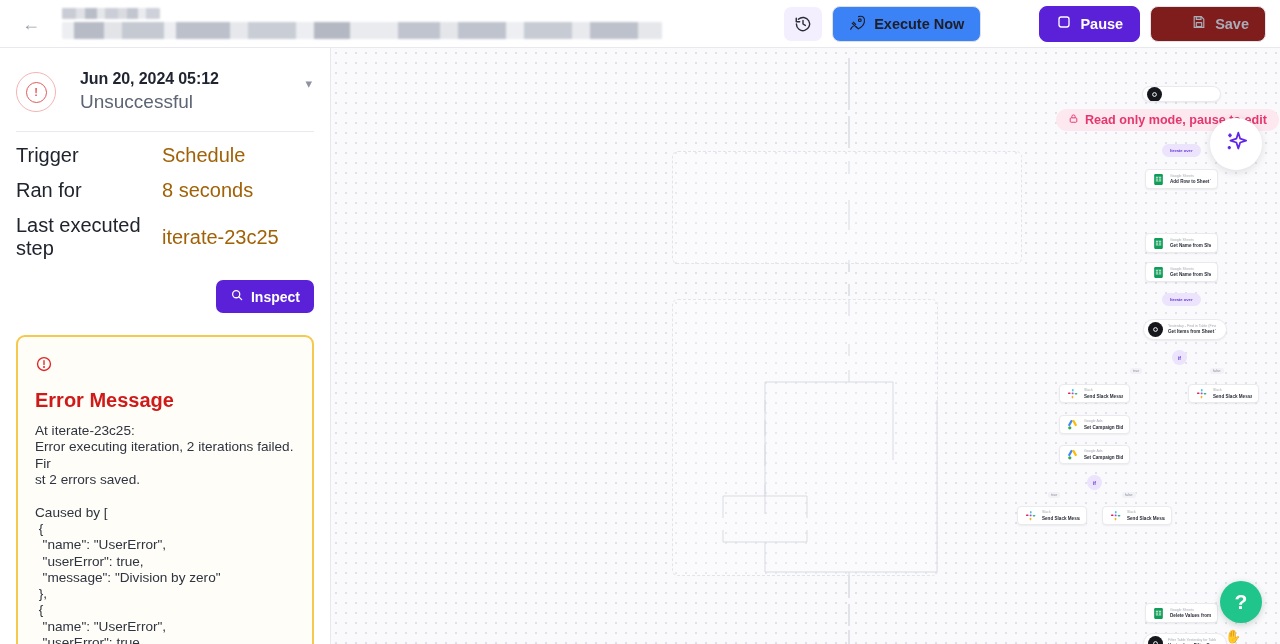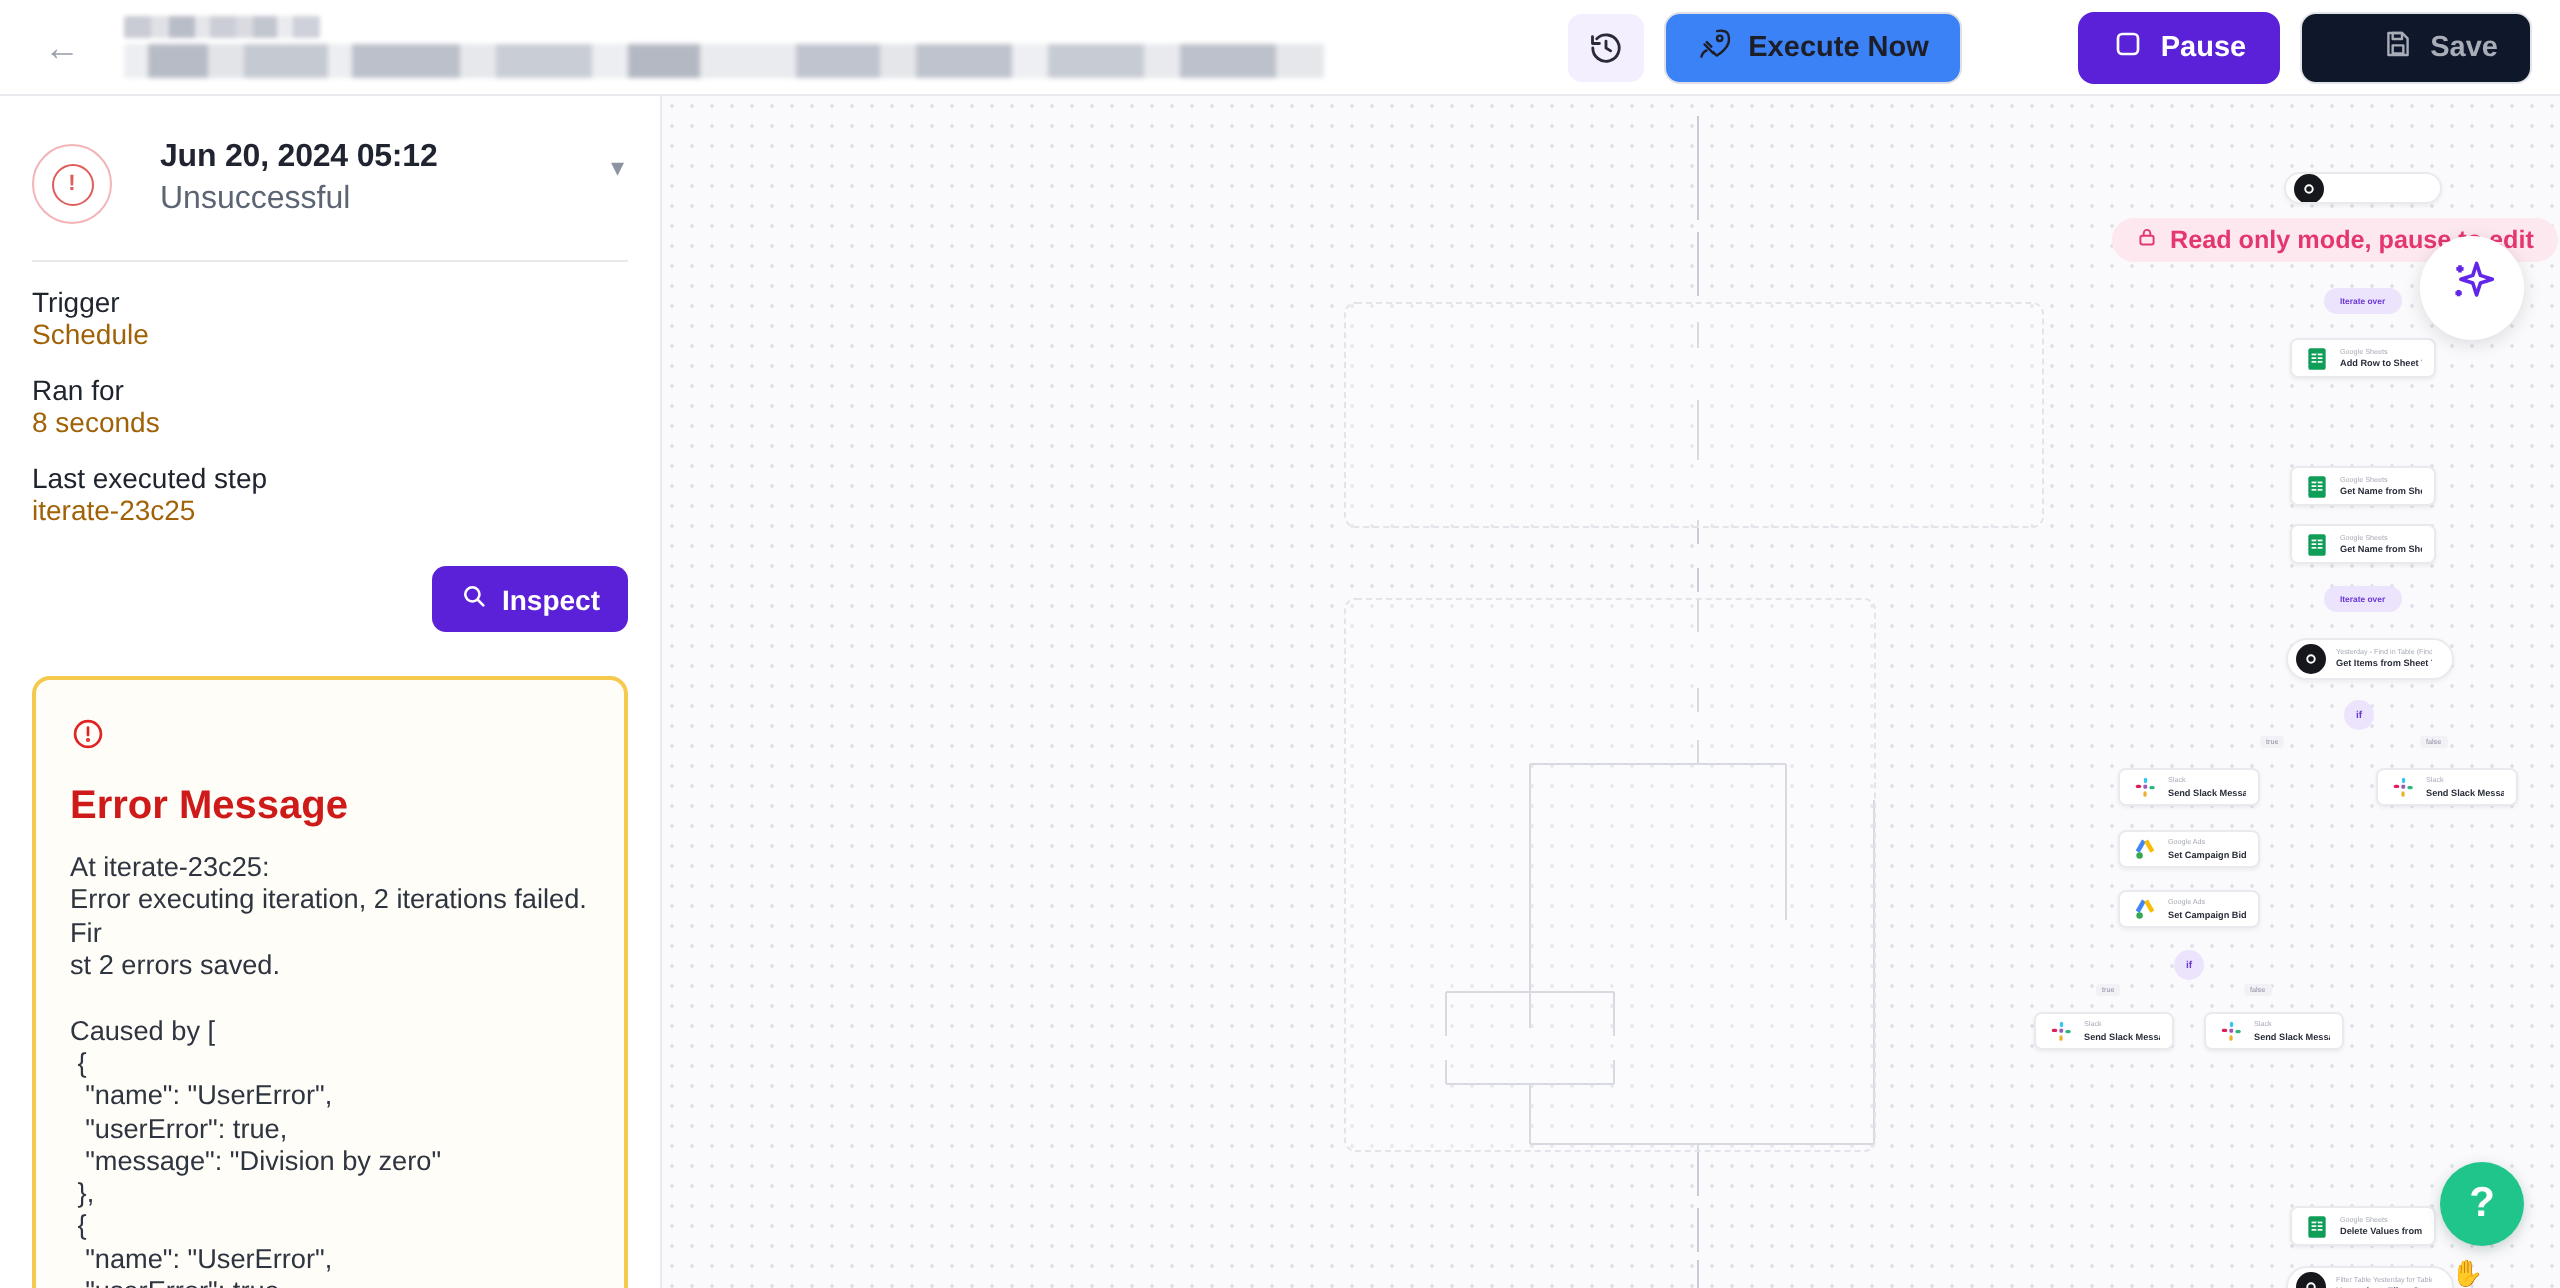--- a/index.html
+++ b/index.html
@@ -46,21 +46,21 @@
   .icon-btn-hist {
     width: 38px; height: 34px; border-radius: 7px; background: #f3efff;
     display: flex; align-items: center; justify-content: center; cursor: pointer; color: #2b2b38;
   }
   .btn {
     height: 36px; border-radius: 8px; display: flex; align-items: center; gap: 8px;
     padding: 0 16px; font-size: 14.5px; font-weight: 600; cursor: pointer; white-space: nowrap;
   }
   .btn-exec { background: #3b82f6; border: 1px solid #dfe0e6; color: #1e1e28; }
   .btn-pause { background: #5b21d8; border: 1px solid #5b21d8; color: #fff; margin-left: 48px; }
-  .btn-save { background: #0f172a; border: 1px solid #e3e4e9; color: #a9adb7; cursor: default; padding-left: 40px; }
+  .btn-save { background: #7f1d1d; border: 1px solid #e3e4e9; color: #a9adb7; cursor: default; padding-left: 40px; }
 
   
   .body { flex: 1 1 auto; display: flex; min-height: 0; position: relative; }
 
   
   .sidebar {
     width: 331px; min-width: 331px; height: 100%;
     background: #fff; border-right: 1px solid #e8e8ed;
     padding: 0 16px; position: relative; overflow: hidden;
   }
@@ -70,25 +70,25 @@
     border: 1px solid #f4b4b4; background: #fff;
     display: flex; align-items: center; justify-content: center; flex: 0 0 auto; margin-top: 2px;
   }
   .status-ring-inner {
     width: 21px; height: 21px; border-radius: 50%; border: 1px solid #e05b5b;
     display: flex; align-items: center; justify-content: center;
     color: #e05b5b; font-size: 11px; font-weight: 700; line-height: 1; background: #fff;
   }
   .run-meta { margin-left: 24px; flex: 1 1 auto; }
   .run-date { font-size: 16px; font-weight: 700; color: #1f2430; letter-spacing: -0.1px; }
-  .run-status { font-size: 16px; color: #5d6574; margin-top: 3px; }
+  .run-status { font-size: 19px; color: #5d6574; margin-top: 3px; }
   .chev { color: #8d93a0; font-size: 13px; margin-top: 6px; cursor: pointer; padding: 0 2px; }
   .divider { height: 1px; background: #e9e9ee; margin: 18px 0 0 0; }
 
-  .kv { display: flex; padding: 12px 0 0 0; font-size: 14px; flex-direction: column; }
+  .kv { display: flex; align-items: center; padding: 12px 0 0 0; font-size: 20px; }
   .kv .k { width: 146px; color: #20242e; flex: 0 0 auto; }
   .kv .v { color: #a16207; }
 
   .inspect-row { display: flex; justify-content: flex-end; margin-top: 20px; }
   .btn-inspect {
     background: #5b21d8; color: #fff; height: 33px; border-radius: 7px;
     display: flex; align-items: center; gap: 7px; padding: 0 14px;
     font-size: 14px; font-weight: 600; cursor: pointer;
   }
 

